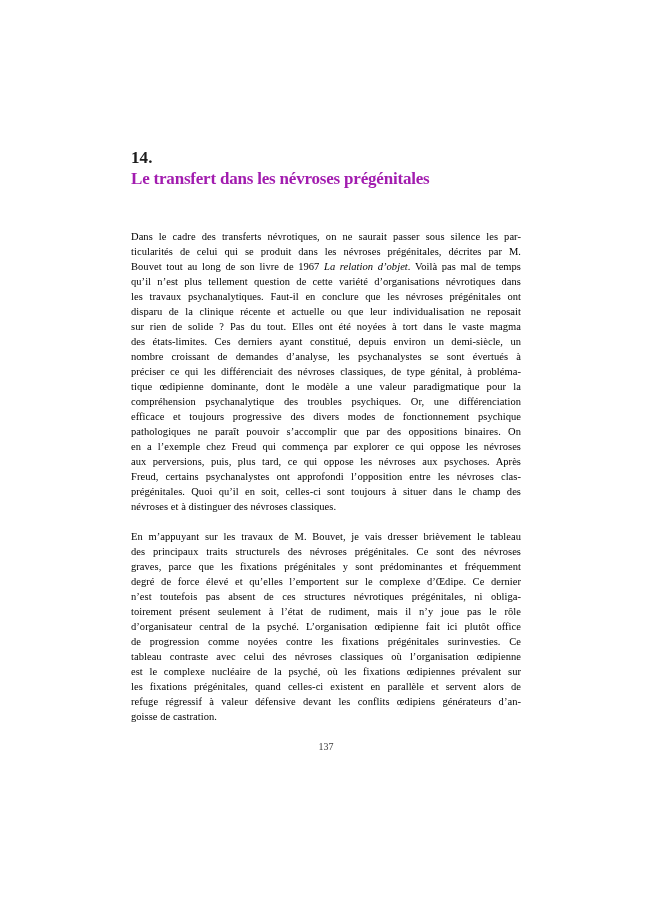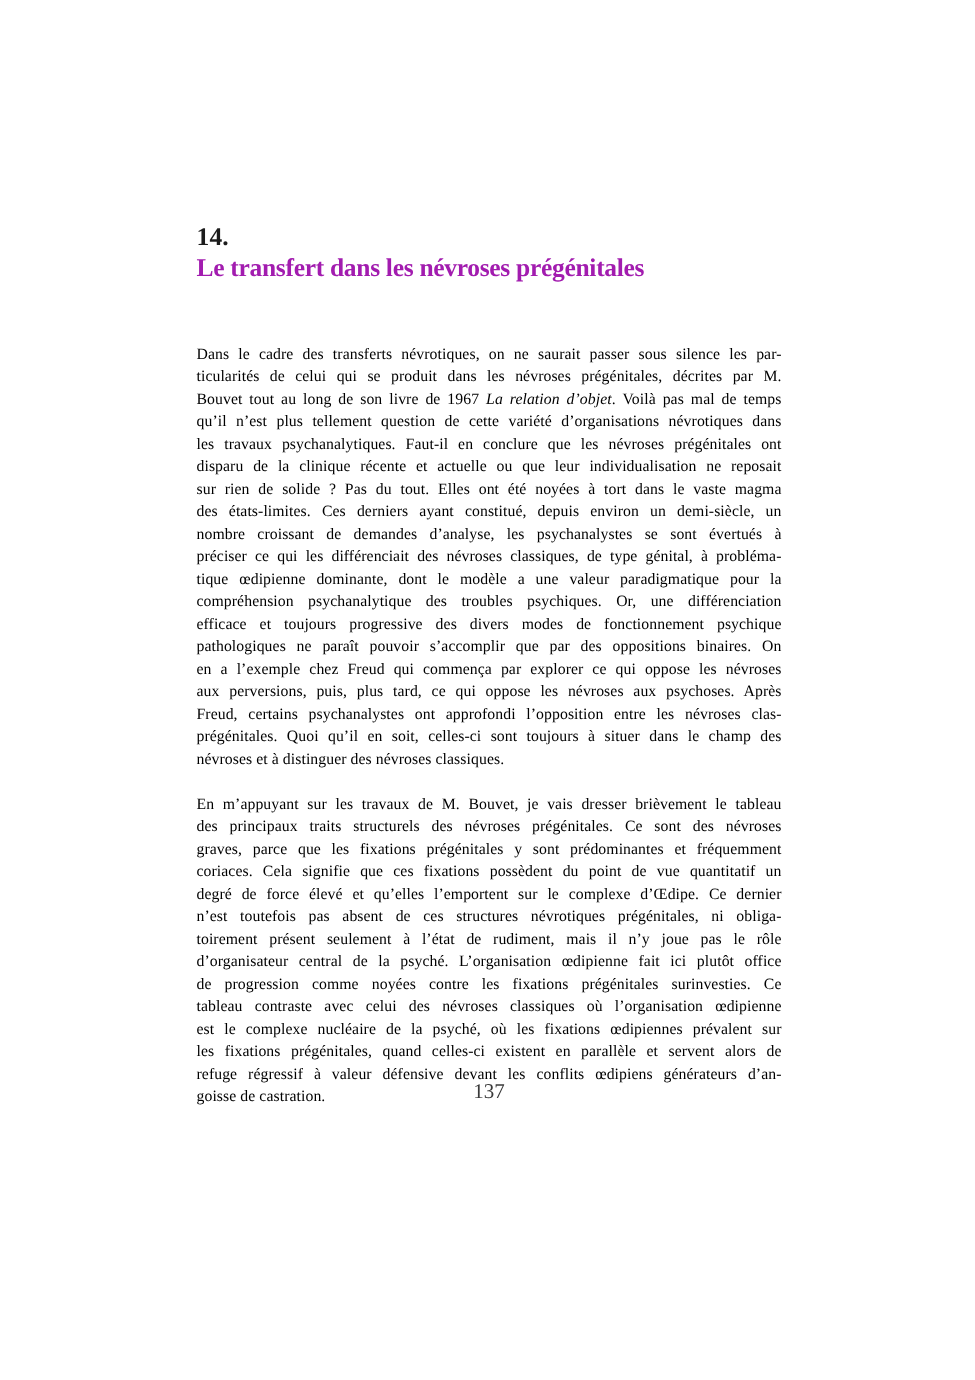--- a/index.html
+++ b/index.html
@@ -52,25 +52,25 @@
     letter-spacing: 0.05px;
   }
   .line.last {
     text-align-last: left;
   }
   .line .it {
     font-style: italic;
   }
   .page-number {
     position: absolute;
-    top: 722px;
+    top: 740px;
     left: 131px;
     width: 390px;
     text-align: center;
-    font-size: 14px;
+    font-size: 10px;
     line-height: 14px;
     color: #3a3a3a;
   }
 </style>
 </head>
 <body>
 
 <div class="page">
   <div class="content">
     <div class="chapter-number">14.</div>
@@ -94,21 +94,20 @@
           <div class="line"><span>en a l’exemple chez Freud qui commença par explorer ce qui oppose les névroses</span></div>
           <div class="line"><span>aux perversions, puis, plus tard, ce qui oppose les névroses aux psychoses. Après</span></div>
           <div class="line"><span>Freud, certains psychanalystes ont approfondi l’opposition entre les névroses clas-</span></div>
           <div class="line"><span>prégénitales. Quoi qu’il en soit, celles-ci sont toujours à situer dans le champ des</span></div>
           <div class="line last"><span>névroses et à distinguer des névroses classiques.</span></div>
         </div>
         <div class="paragraph">
           <div class="line"><span>En m’appuyant sur les travaux de M. Bouvet, je vais dresser brièvement le tableau</span></div>
           <div class="line"><span>des principaux traits structurels des névroses prégénitales. Ce sont des névroses</span></div>
           <div class="line"><span>graves, parce que les fixations prégénitales y sont prédominantes et fréquemment</span></div>
-          <div class="line"><span>coriaces. Cela signifie que ces fixations possèdent du point de vue quantitatif un</span></div>
           <div class="line"><span>degré de force élevé et qu’elles l’emportent sur le complexe d’Œdipe. Ce dernier</span></div>
           <div class="line"><span>n’est toutefois pas absent de ces structures névrotiques prégénitales, ni obliga-</span></div>
           <div class="line"><span>toirement présent seulement à l’état de rudiment, mais il n’y joue pas le rôle</span></div>
           <div class="line"><span>d’organisateur central de la psyché. L’organisation œdipienne fait ici plutôt office</span></div>
           <div class="line"><span>de progression comme noyées contre les fixations prégénitales surinvesties. Ce</span></div>
           <div class="line"><span>tableau contraste avec celui des névroses classiques où l’organisation œdipienne</span></div>
           <div class="line"><span>est le complexe nucléaire de la psyché, où les fixations œdipiennes prévalent sur</span></div>
           <div class="line"><span>les fixations prégénitales, quand celles-ci existent en parallèle et servent alors de</span></div>
           <div class="line"><span>refuge régressif à valeur défensive devant les conflits œdipiens générateurs d’an-</span></div>
           <div class="line last"><span>goisse de castration.</span></div>

